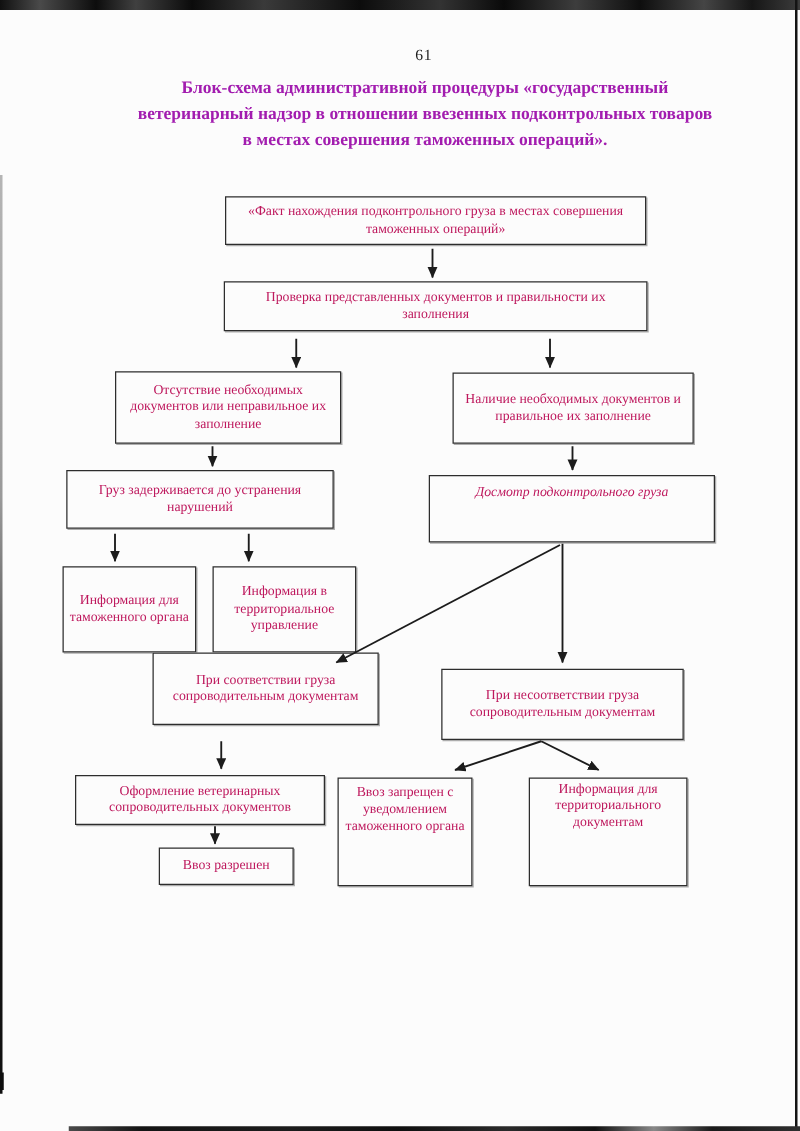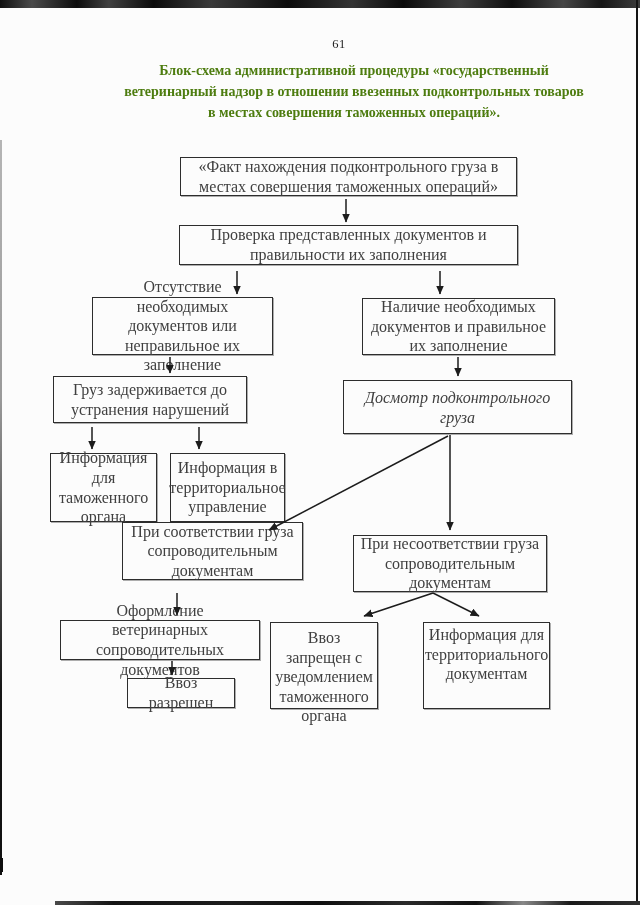--- a/index.html
+++ b/index.html
@@ -11,34 +11,34 @@
     background:linear-gradient(90deg,#101010 0%,#4a4a4a 5%,#0d0d0d 12%,#404040 17%,#0b0b0b 24%,#3a3a3a 33%,#0c0c0c 45%,#333 55%,#0a0a0a 63%,#3d3d3d 72%,#0e0e0e 80%,#454545 88%,#161616 94%,#3c3c3c 100%);}
   .scan-right{position:absolute;left:636px;top:0;width:2px;height:905px;background:#141414;}
   .scan-left{position:absolute;left:0;top:140px;width:2px;height:735px;
     background:linear-gradient(180deg,#b5b5b5 0%,#9a9a9a 35%,#555 55%,#161616 75%,#101010 100%);}
   .scan-left-notch{position:absolute;left:0;top:858px;width:3px;height:14px;background:#0e0e0e;}
   .scan-bottom{position:absolute;left:55px;bottom:0;width:585px;height:4px;
     background:linear-gradient(90deg,#4a4a4a 0%,#141414 10%,#1c1c1c 30%,#0f0f0f 45%,#2a2a2a 60%,#101010 72%,#888 80%,#1a1a1a 88%,#2e2e2e 100%);}
 
   .page-number{position:absolute;left:0;top:37px;width:678px;text-align:center;
     font-size:12.5px;color:#1c1c1c;letter-spacing:.5px;}
-  .doc-title{position:absolute;left:74px;top:60px;width:560px;text-align:center;
-    font-weight:bold;font-size:14px;line-height:21px;color:#4d7c0f;}
+  .doc-title{position:absolute;left:60px;top:60px;width:560px;text-align:center;
+    font-weight:bold;font-size:14px;line-height:21px;color:#a21caf;}
 
   .box{position:absolute;box-sizing:border-box;border:1.6px solid #2d2d2d;background:#fcfcfc;
     display:flex;align-items:center;justify-content:center;text-align:center;
-    font-size:16px;line-height:1.22;color:#404040;padding:2px 8px;
+    font-size:11px;line-height:1.22;color:#be185d;padding:2px 8px;
     box-shadow:1px 1px 0 rgba(55,55,55,.4);}
   .box.top-align{align-items:flex-start;padding-top:7px;}
 
   #b1 {left:180px;top:157px;width:337px;height:39px;}
   #b2 {left:179px;top:225px;width:339px;height:40px;padding:2px 5px;}
   #b3 {left:92px; top:297px;width:181px;height:58px;padding:2px 5px;}
   #b4 {left:362px;top:298px;width:193px;height:57px;padding:2px 6px;}
-  #b5 {left:53px; top:376px;width:194px;height:47px;padding:2px 6px;}
+  #b5 {left:53px; top:376px;width:214px;height:47px;padding:2px 6px;}
   #b6 {left:343px;top:380px;width:229px;height:54px;font-style:italic;}
   #b7 {left:50px; top:453px;width:107px;height:69px;padding:1px 4px;}
   #b8 {left:170px;top:453px;width:115px;height:69px;padding:2px 4px;}
   #b9 {left:122px;top:522px;width:181px;height:58px;padding:2px 6px;}
   #b10{left:353px;top:535px;width:194px;height:57px;padding:2px 6px;}
   #b11{left:60px; top:620px;width:200px;height:40px;padding:2px 6px;}
   #b12{left:127px;top:678px;width:108px;height:30px;}
   #b13{left:270px;top:622px;width:108px;height:87px;padding:5px 5px 2px;}
   #b14{left:423px;top:622px;width:127px;height:87px;padding:2px 6px;}
 

